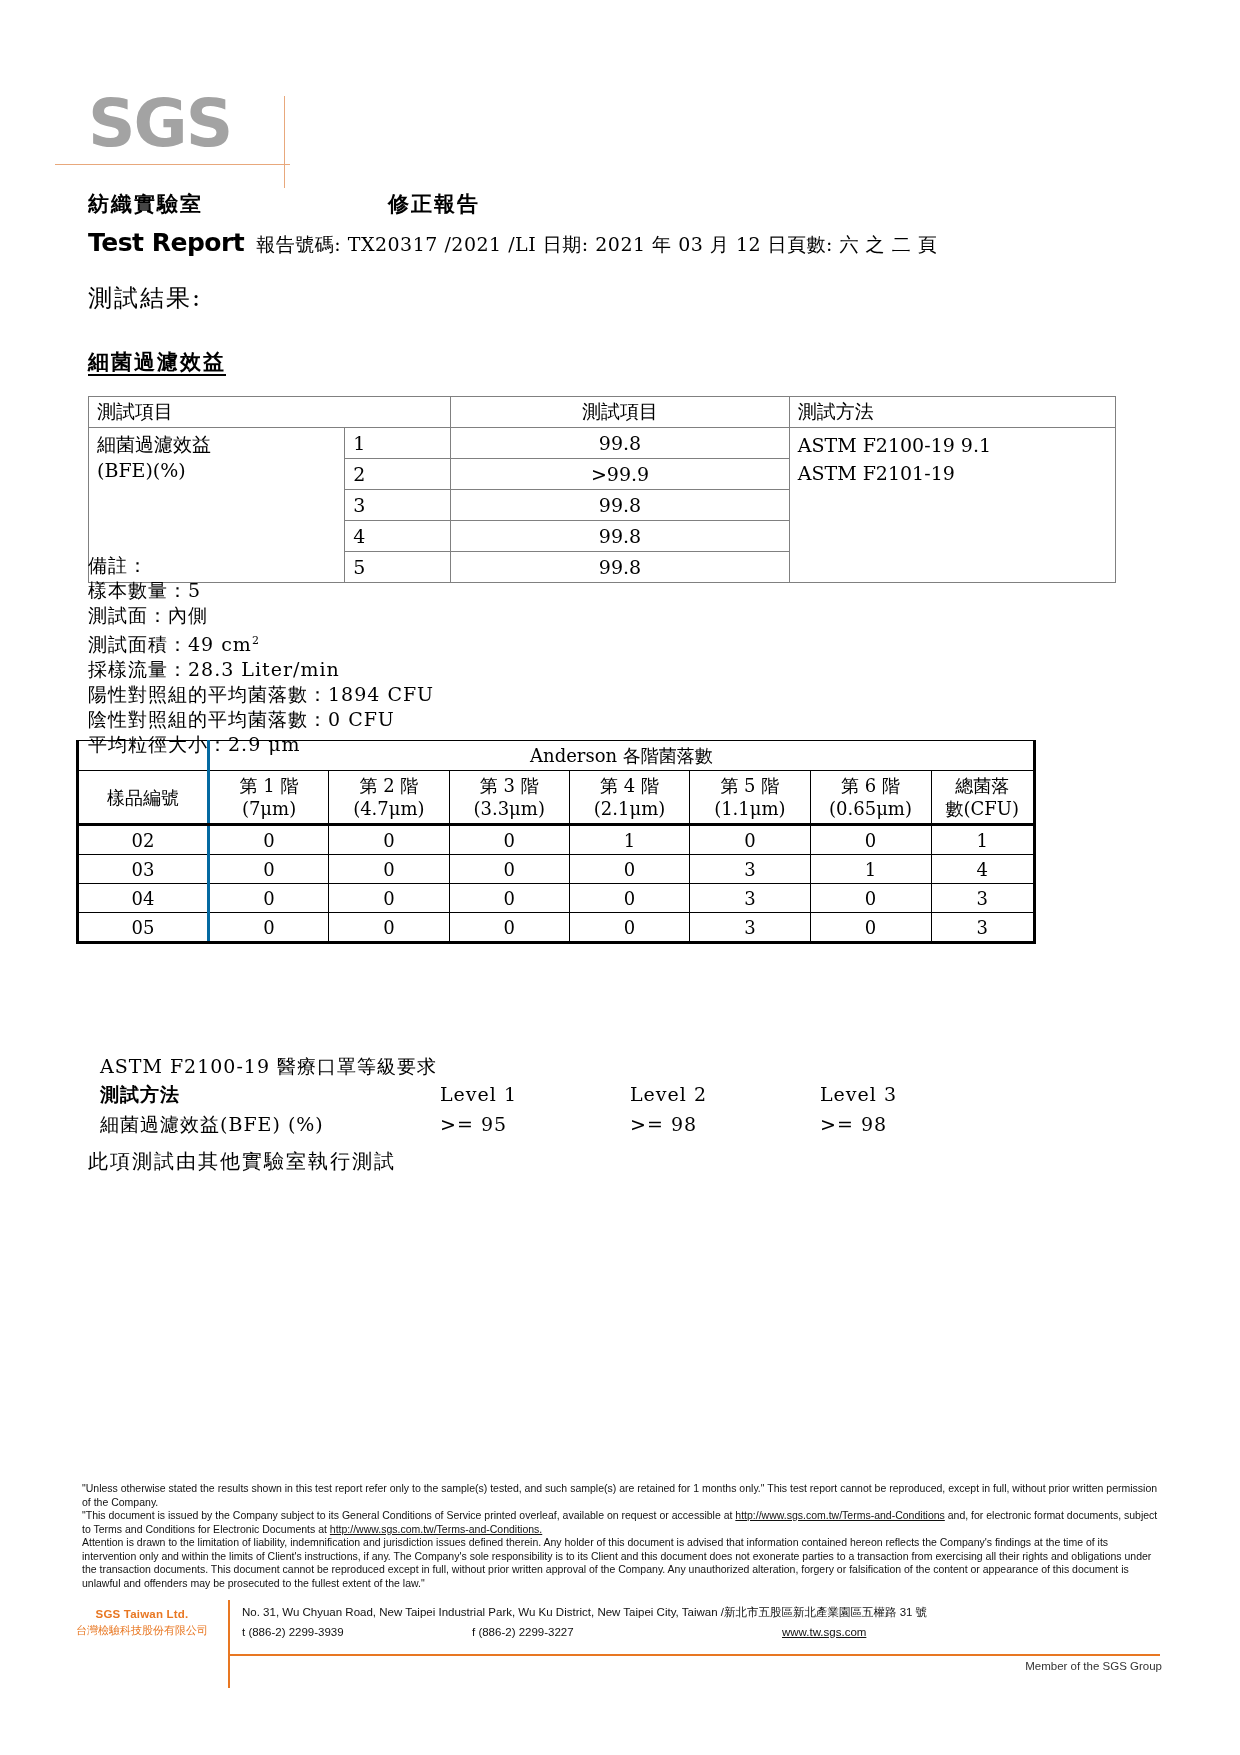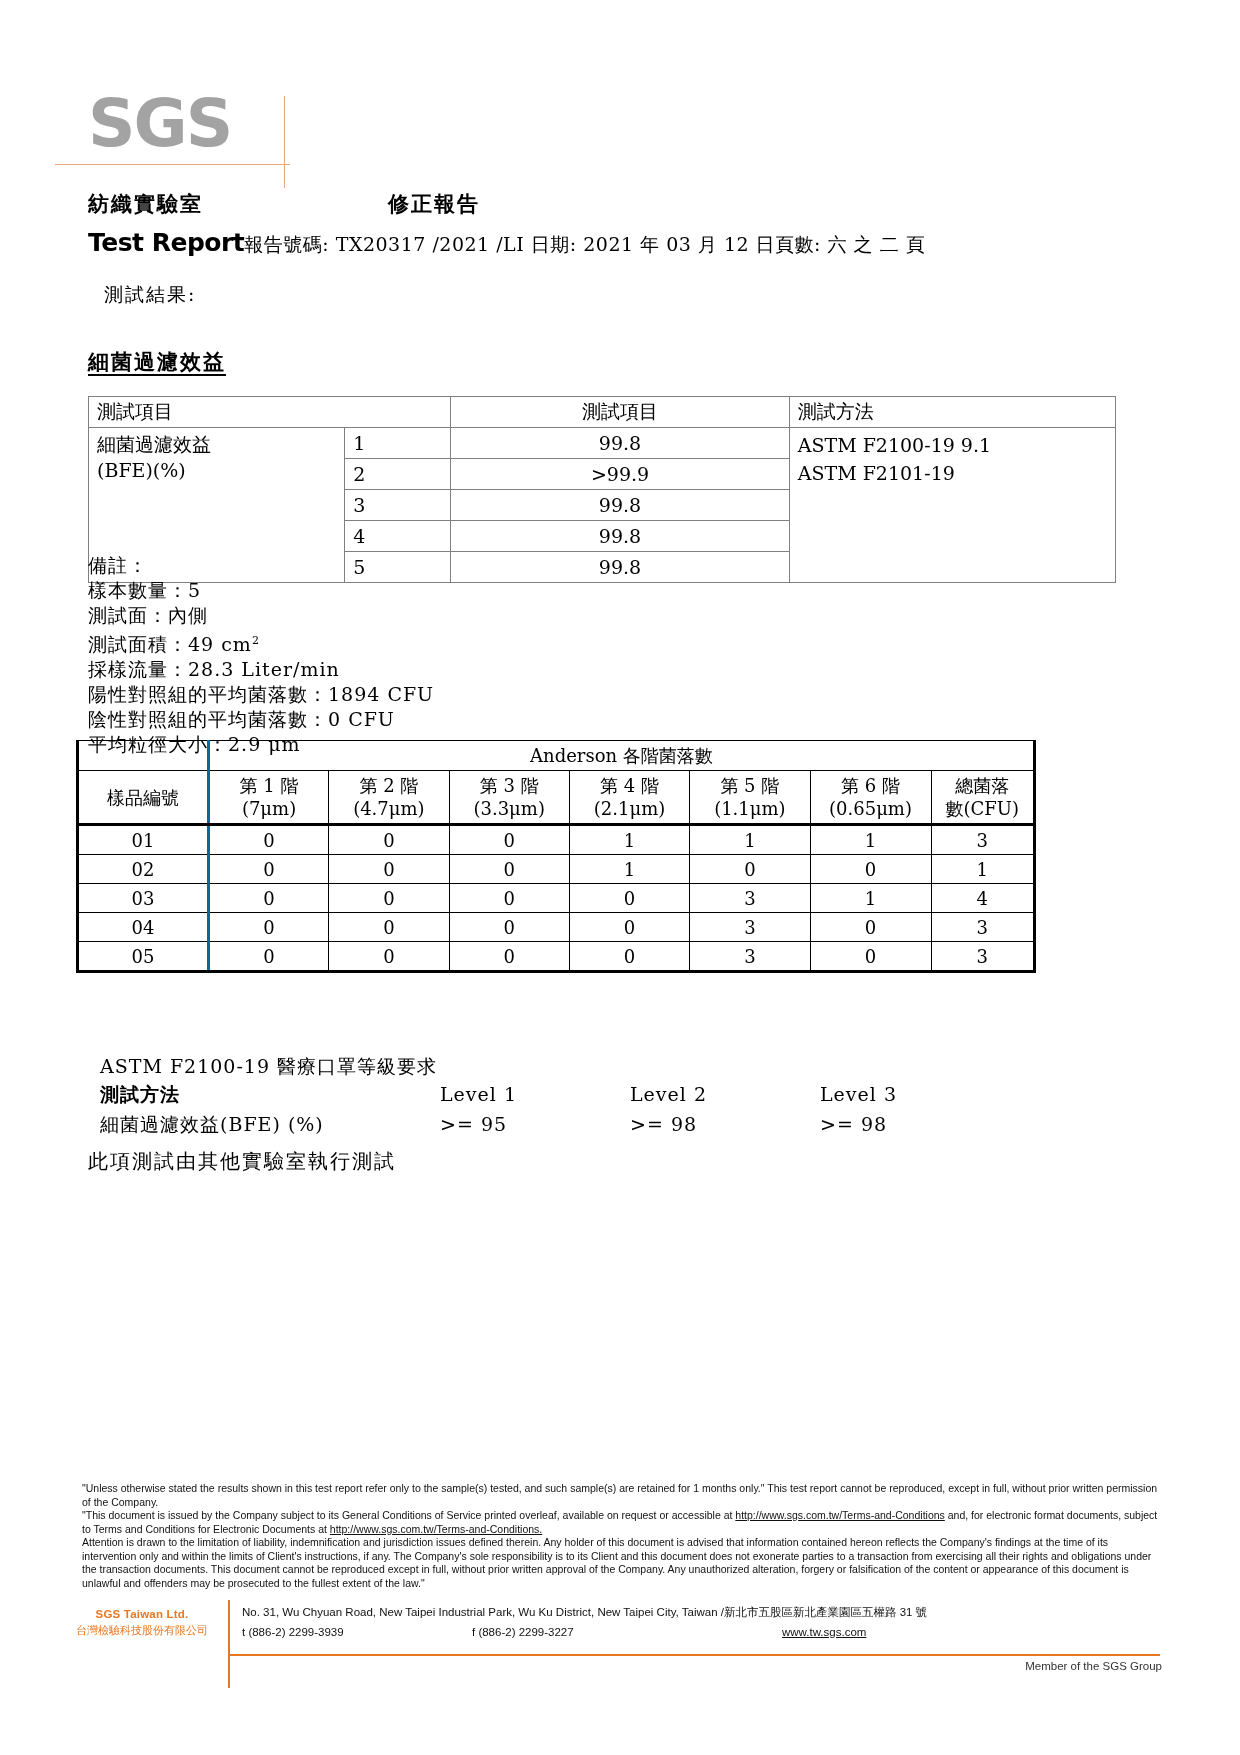--- a/index.html
+++ b/index.html
@@ -78,28 +78,29 @@
     font-family: "DejaVu Sans", sans-serif;
     font-weight: bold;
     font-size: 25px;
     letter-spacing: -0.5px;
     text-align: right;
   }
   .report-row .tr-meta {
     font-family: "DejaVu Serif", serif;
     font-size: 19px;
     letter-spacing: 0.5px;
+    margin-left: 12px;
   }
 
   .section-label {
     position: absolute;
-    left: 104px;
+    left: 88px;
     top: 282px;
     font-family: "DejaVu Serif", serif;
-    font-size: 19px;
+    font-size: 24px;
     letter-spacing: 2px;
   }
   .section-title {
     position: absolute;
     left: 88px;
     top: 348px;
     font-family: "DejaVu Serif", serif;
     font-weight: bold;
     font-size: 21px;
     letter-spacing: 2px;
@@ -402,30 +403,20 @@
           <div>(0.65μm)</div>
         </td>
         <td class="col-tot outer-r thick-b">
           <div>總菌落</div>
           <div>數(CFU)</div>
         </td>
       </tr>
     </thead>
     <tbody>
       <tr>
-        <td class="col-id outer-l">01</td>
-        <td>0</td>
-        <td>0</td>
-        <td>0</td>
-        <td>1</td>
-        <td>1</td>
-        <td>1</td>
-        <td class="outer-r">3</td>
-      </tr>
-      <tr>
         <td class="col-id outer-l">02</td>
         <td>0</td>
         <td>0</td>
         <td>0</td>
         <td>1</td>
         <td>0</td>
         <td>0</td>
         <td class="outer-r">1</td>
       </tr>
       <tr>

